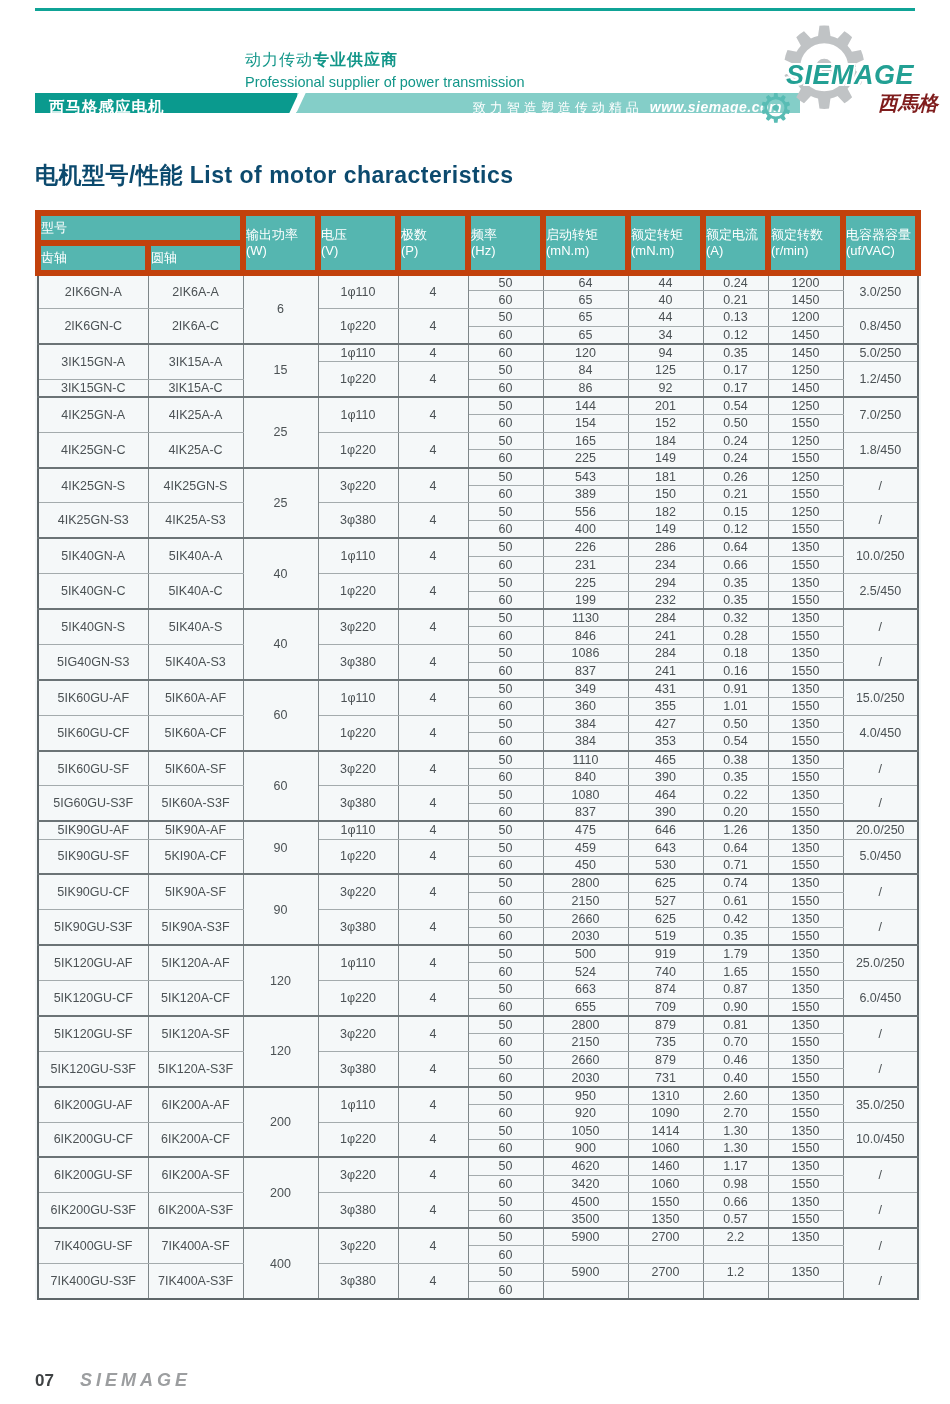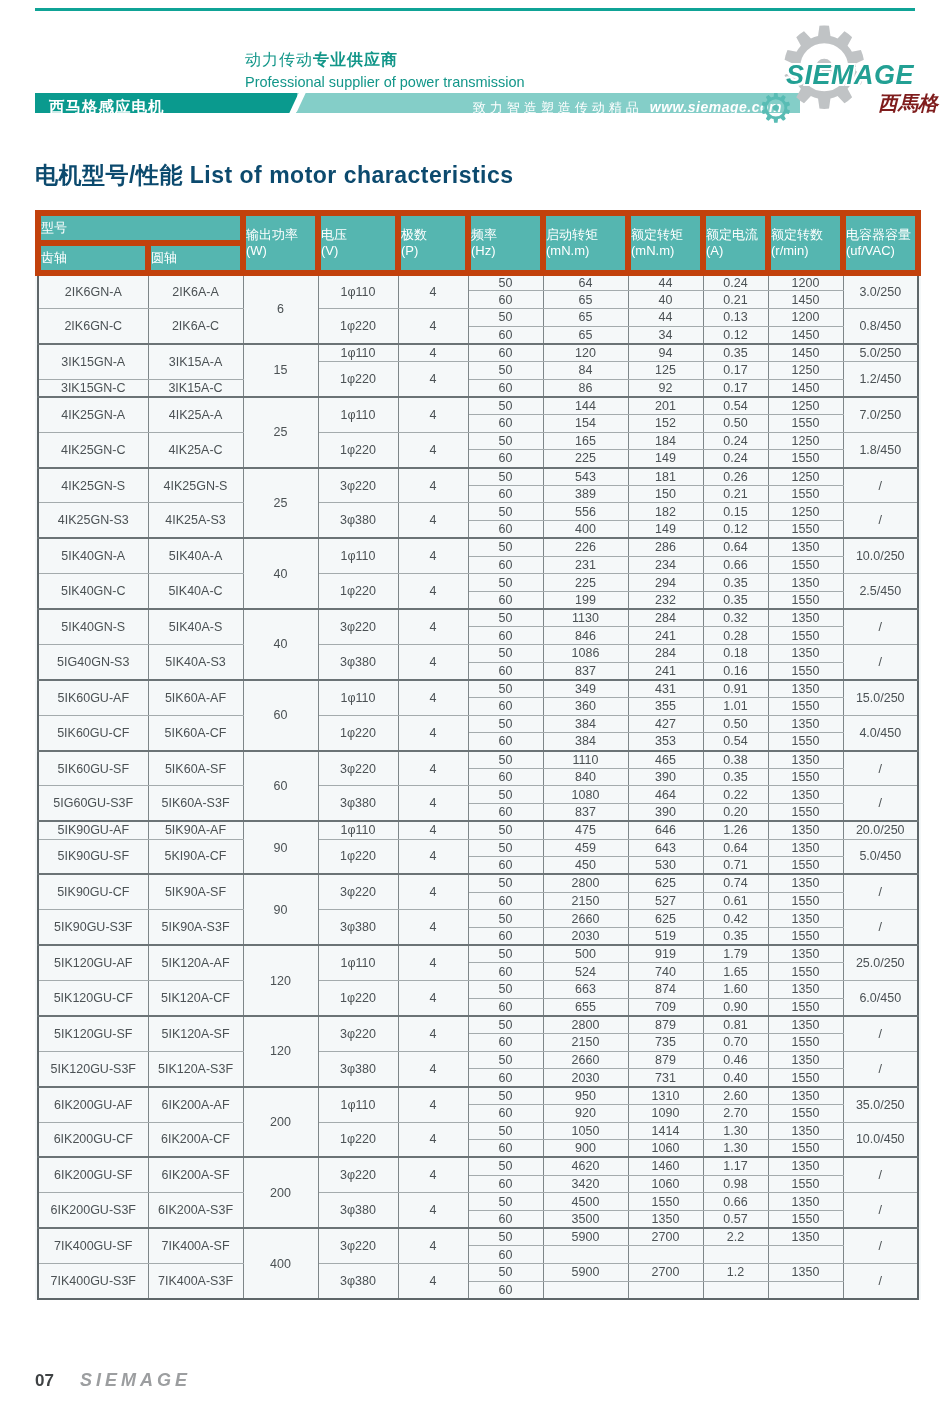--- a/index.html
+++ b/index.html
@@ -545,21 +545,21 @@
           <td>1550</td>
         </tr>
         <tr>
           <td rowspan="2">5IK120GU-CF</td>
           <td rowspan="2">5IK120A-CF</td>
           <td rowspan="2">1φ220</td>
           <td rowspan="2">4</td>
           <td>50</td>
           <td>663</td>
           <td>874</td>
-          <td>1.60</td>
+          <td>0.87</td>
           <td>1350</td>
           <td rowspan="2">6.0/450</td>
         </tr>
         <tr>
           <td>60</td>
           <td>655</td>
           <td>709</td>
           <td>0.90</td>
           <td>1550</td>
         </tr>

